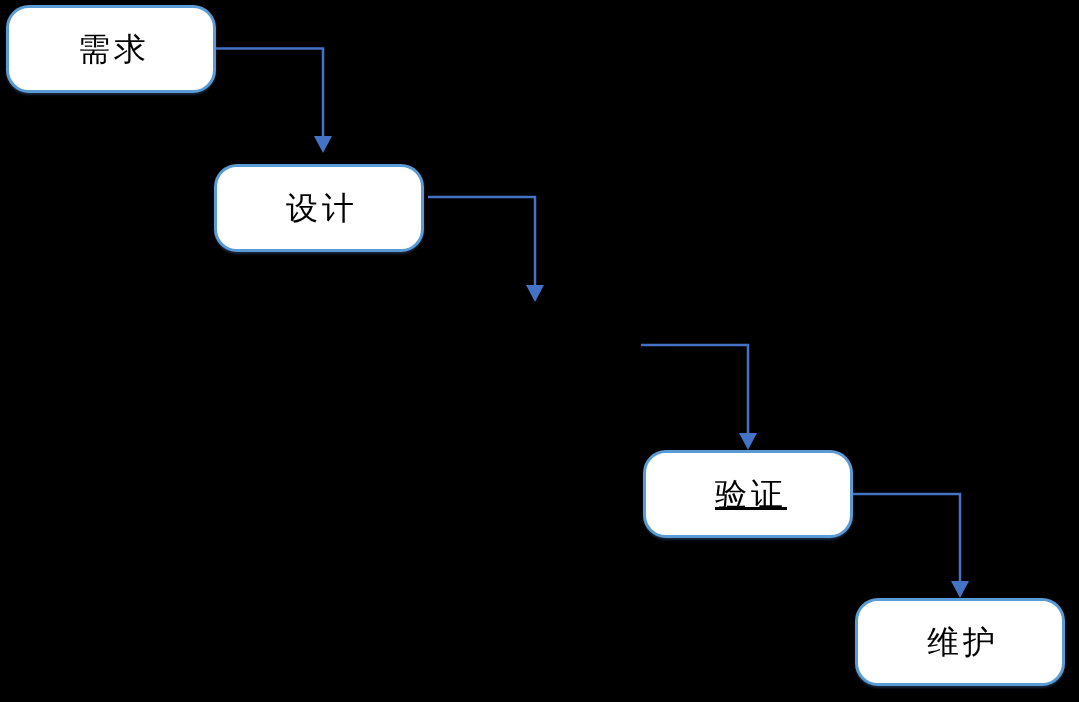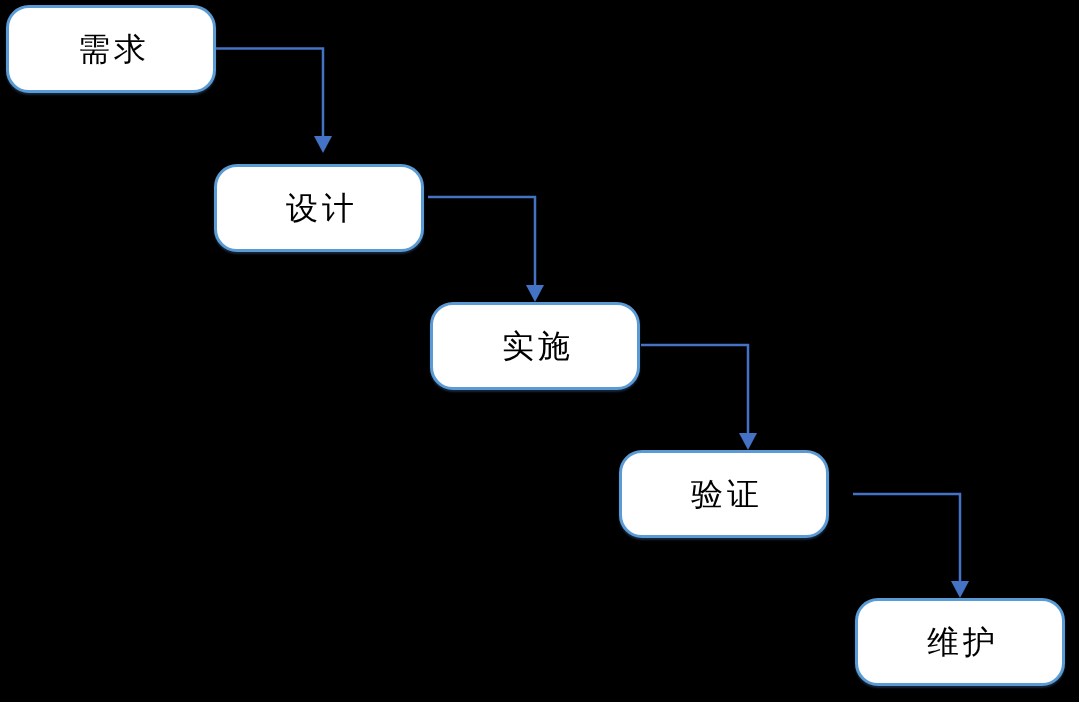--- a/index.html
+++ b/index.html
@@ -40,21 +40,21 @@
   .step-label {
     color: #000000;
     font-size: 32px;
     letter-spacing: 4px;
     line-height: 1;
     padding-left: 6px; 
   }
   .pos-1 { left: 6px;   top: 5px;   }
   .pos-2 { left: 214px; top: 153px; margin-top: 11px; }
   .pos-3 { left: 430px; top: 302px; }
-  .pos-4 { left: 619px; top: 450px; }
+  .pos-4 { left: 643px; top: 450px; text-decoration: underline; }
   .pos-5 { left: 855px; top: 598px; font-family: Liberation Serif, serif; }
 </style>
 </head>
 <body>
 
 <div class="canvas">
 
   <svg class="connector-layer" viewBox="0 0 1079 702" xmlns="http://www.w3.org/2000/svg" aria-hidden="true">
 
     <g>
@@ -79,23 +79,20 @@
   </svg>
 
   <div class="step-box pos-1">
     <span class="step-label">需求</span>
   </div>
 
   <div class="step-box pos-2">
     <span class="step-label">设计</span>
   </div>
 
-  <div class="step-box pos-3">
-    <span class="step-label">实施</span>
-  </div>
 
   <div class="step-box pos-4">
     <span class="step-label">验证</span>
   </div>
 
   <div class="step-box pos-5">
     <span class="step-label">维护</span>
   </div>
 
 </div>

